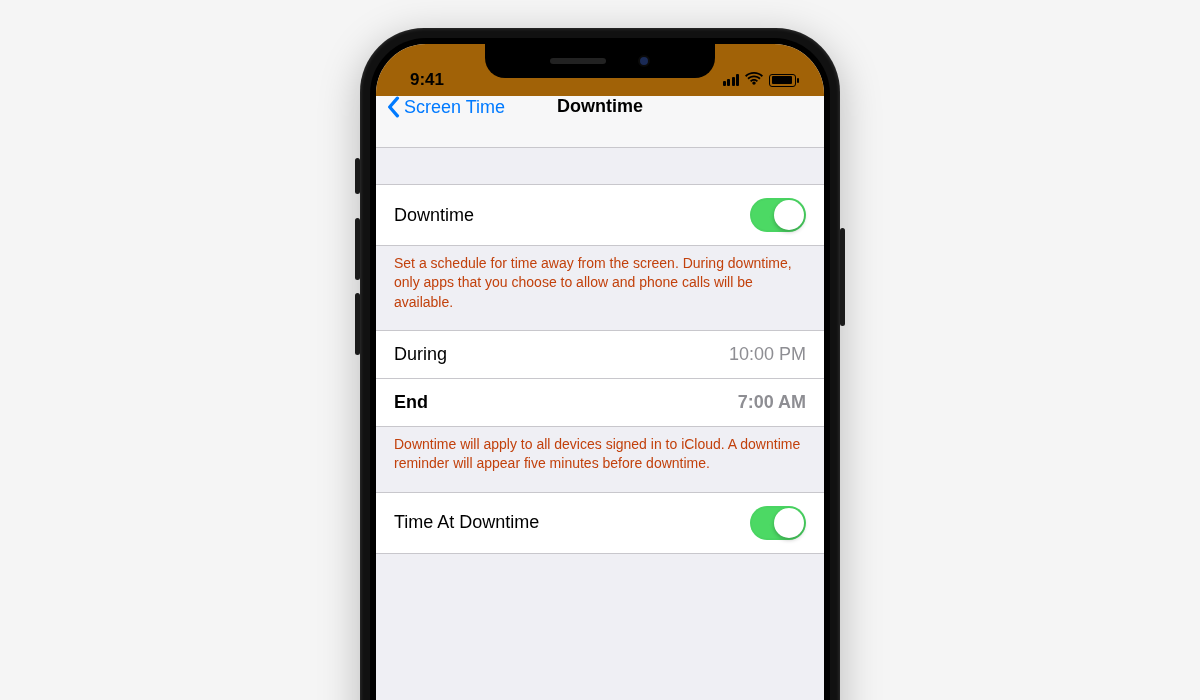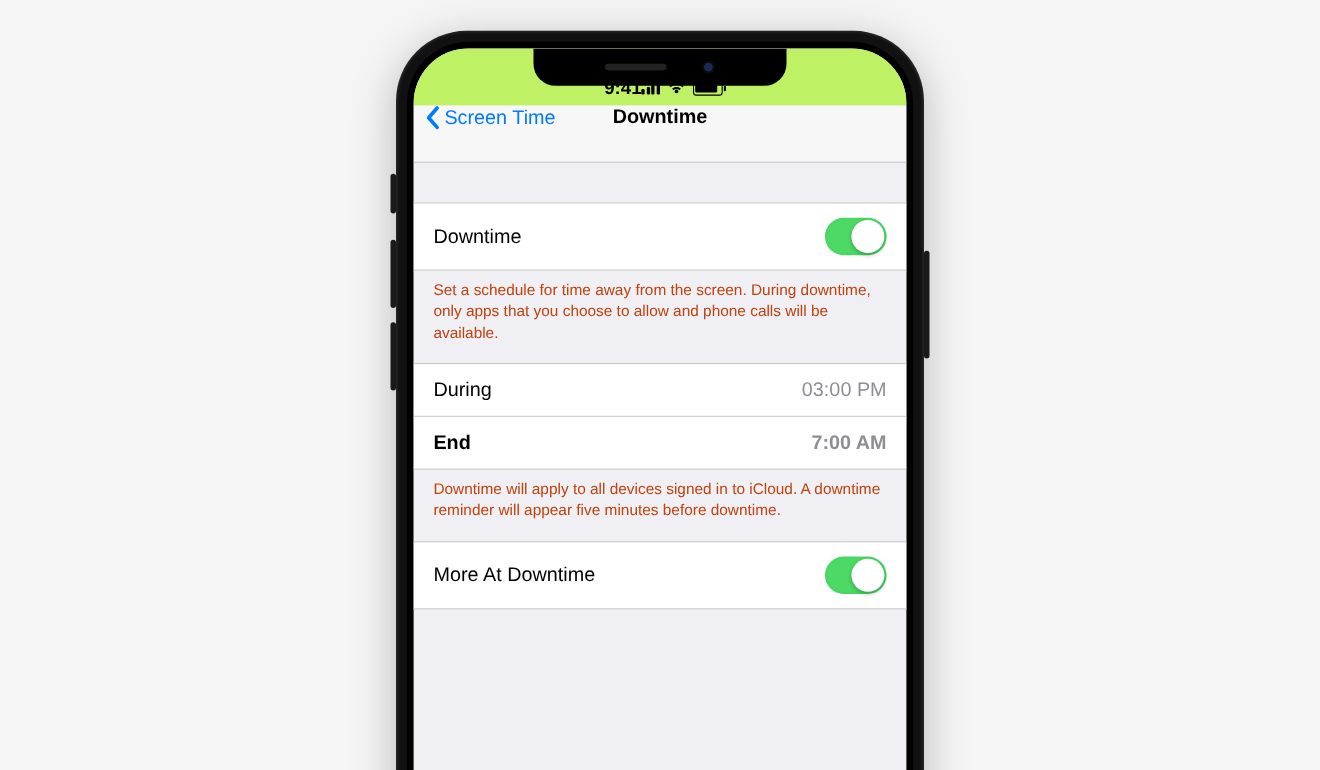--- a/index.html
+++ b/index.html
@@ -56,27 +56,27 @@
       display:flex;
       align-items:center;
       justify-content:center;
       gap:26px;
     }
     .notch .grill { width:56px; height:6px; background:#222; border-radius:3px; }
     .notch .cam { width:12px; height:12px; background:#1a2a55; border-radius:50%; border:2px solid #0a0a0a; margin-left:6px; }
     .status-bar {
       height: 52px;
       display: flex;
-      justify-content: center;
+      justify-content: space-between;
       align-items: flex-end;
       padding: 0 28px 6px 34px;
       font-weight: 600;
       font-size: 17px;
       color: #000;
-      background: #bef264;
+      background: #a16207;
     }
     .status-right { display:flex; align-items:center; gap:6px; }
     .sig-bars { display:flex; align-items:flex-end; gap:1.5px; height:12px; }
     .sig-bars span { width:3px; background:#000; border-radius:1px; }
     .sig-bars span:nth-child(1){height:5px;} .sig-bars span:nth-child(2){height:7px;}
     .sig-bars span:nth-child(3){height:9px;} .sig-bars span:nth-child(4){height:12px;}
     .batt { width:27px; height:13px; border:1.5px solid #000; border-radius:3px; position:relative; }
     .batt::after { content:""; position:absolute; right:-4px; top:3px; width:2px; height:5px; background:#000; border-radius:1px; }
     .batt i { display:block; background:#000; margin:1.5px; height:8px; width:20px; border-radius:1px; }
 
@@ -190,30 +190,30 @@
         <div class="cell">
           <span>Downtime</span>
           <div class="toggle">
               <div class="knob"></div>
             </div>
         </div>
         <div class="footer">Set a schedule for time away from the screen. During downtime, only apps that you choose to allow and phone calls will be available.</div>
 
         <div class="cell">
           <span>During</span>
-          <span class="value">03:00 PM</span>
+          <span class="value">10:00 PM</span>
         </div>
         <div class="cell">
           <span>End</span>
           <span class="value">7:00 AM</span>
         </div>
         <div class="footer">Downtime will apply to all devices signed in to iCloud. A downtime reminder will appear five minutes before downtime.</div>
 
         <div class="cell">
-          <span>More At Downtime</span>
+          <span>Time At Downtime</span>
           <div class="toggle">
               <div class="knob"></div>
             </div>
         </div>
       </div>
 
     </div>
   </div>
 </div>
 

